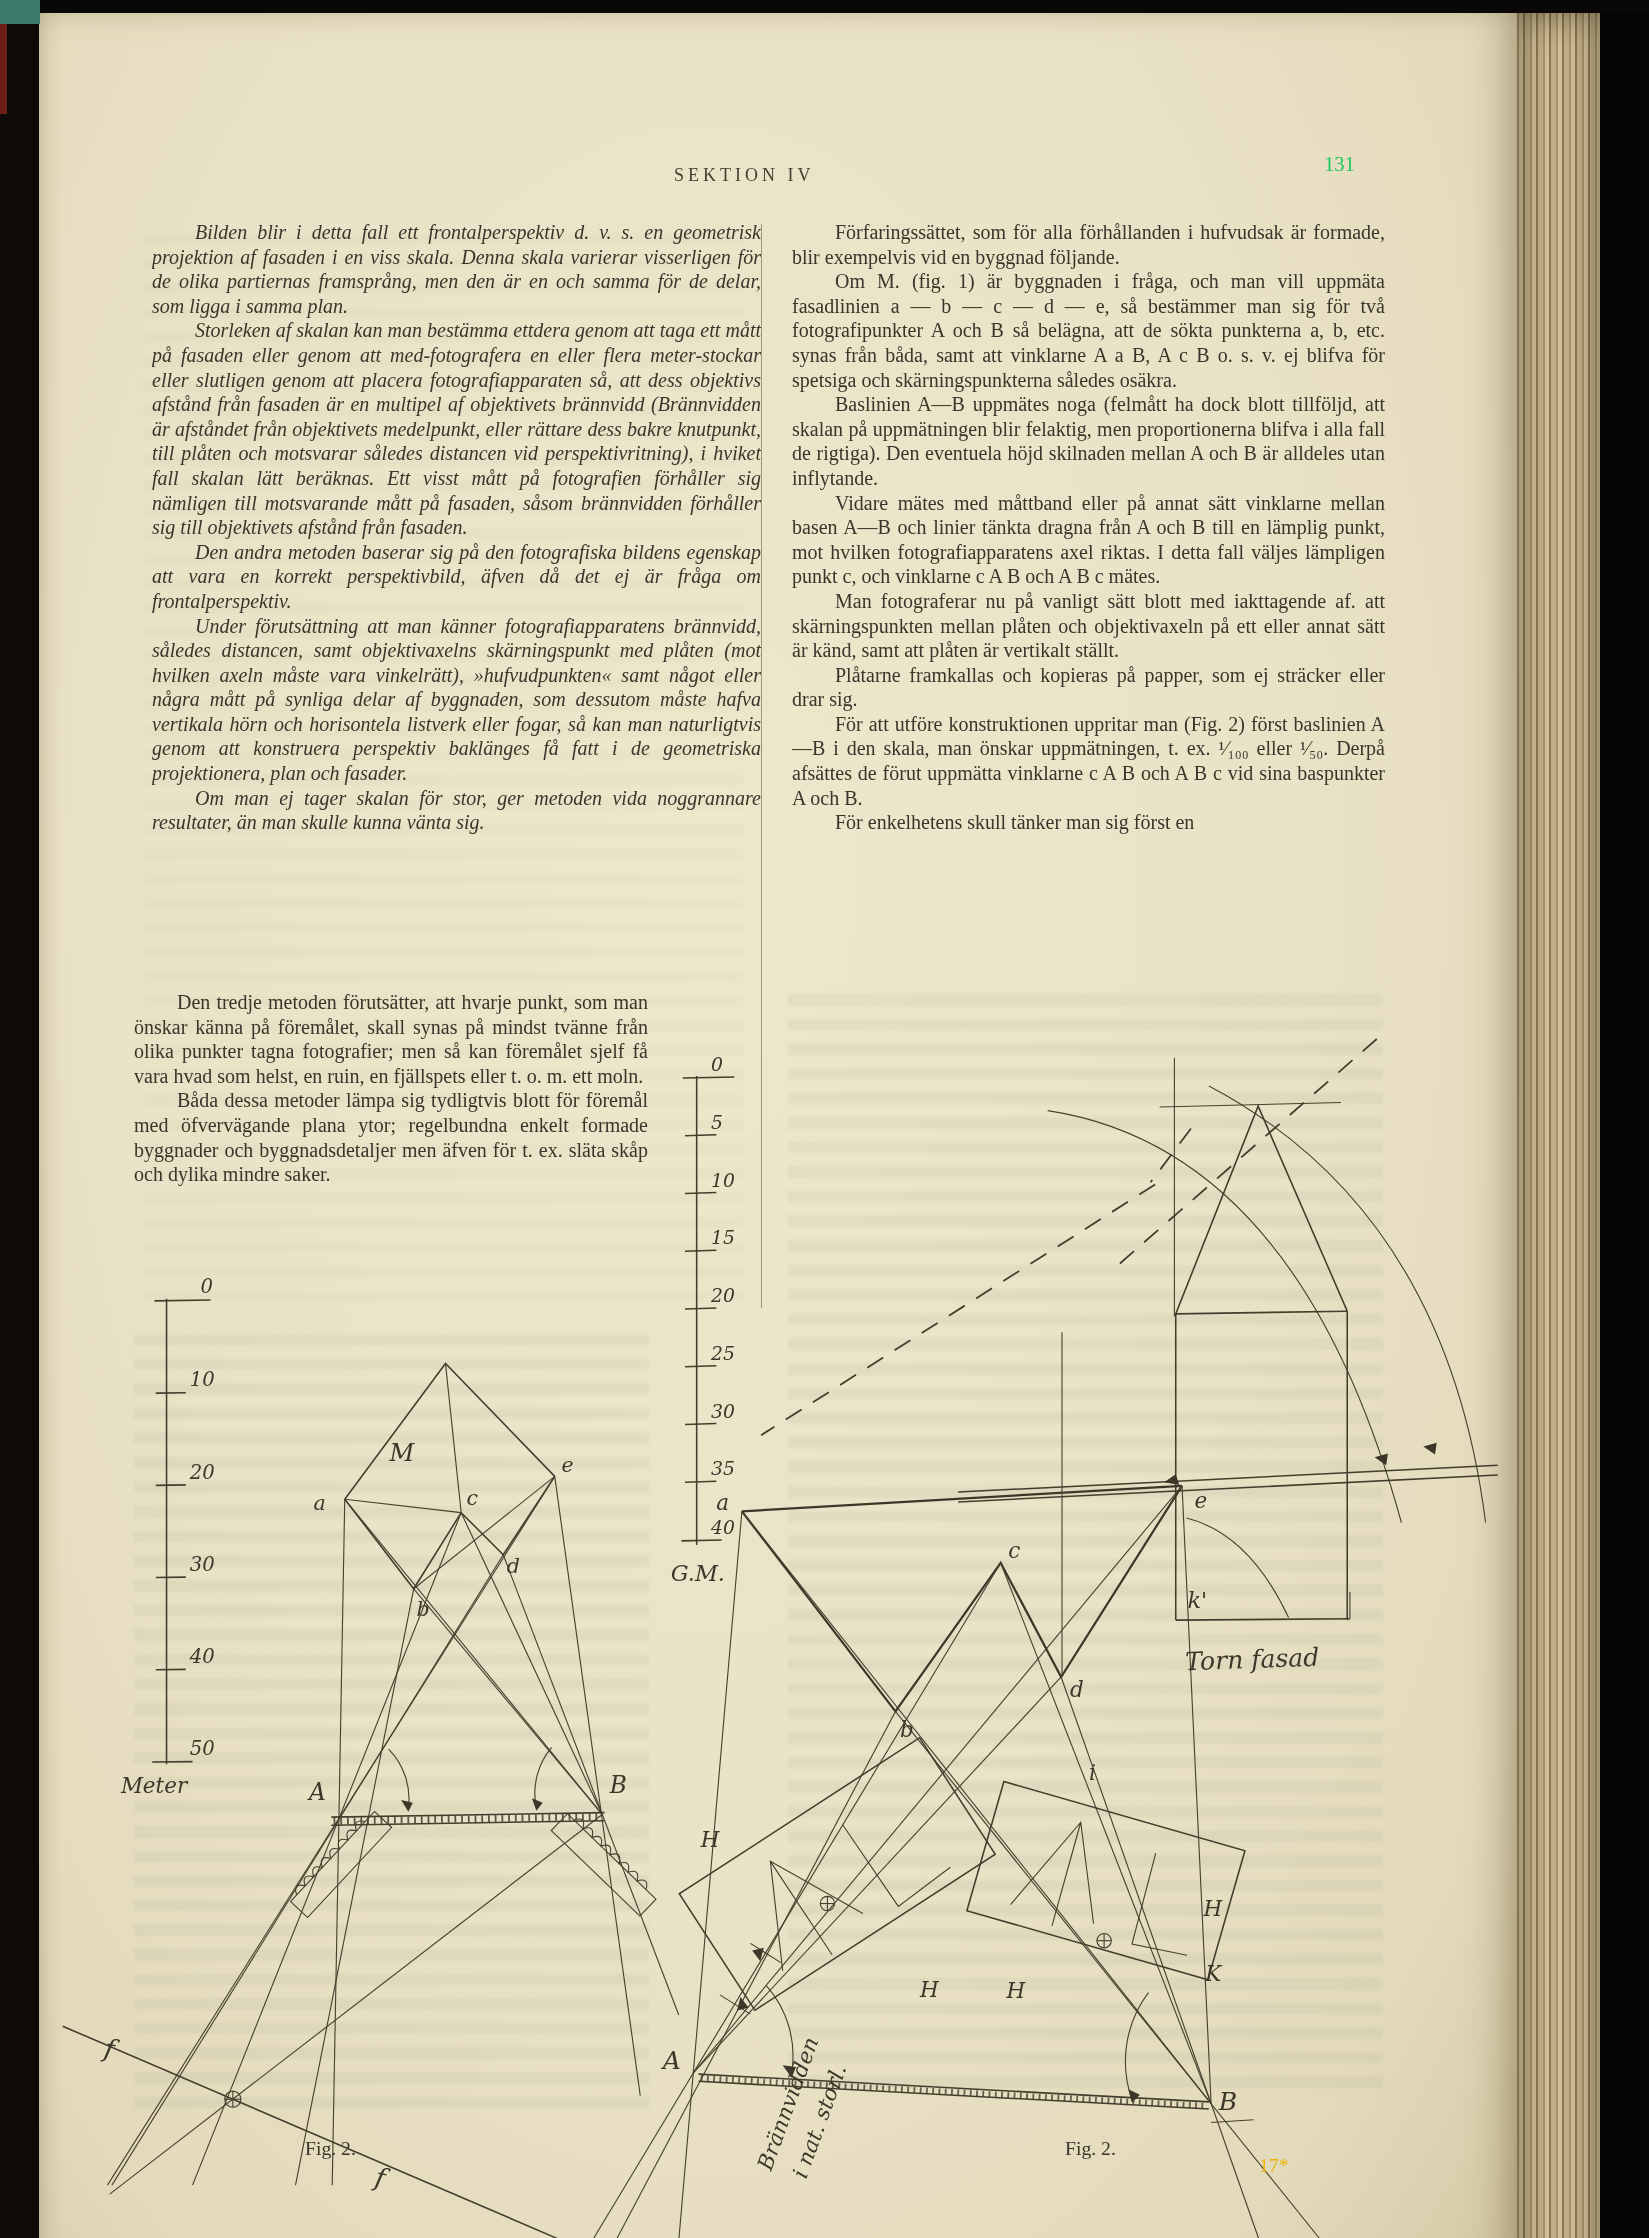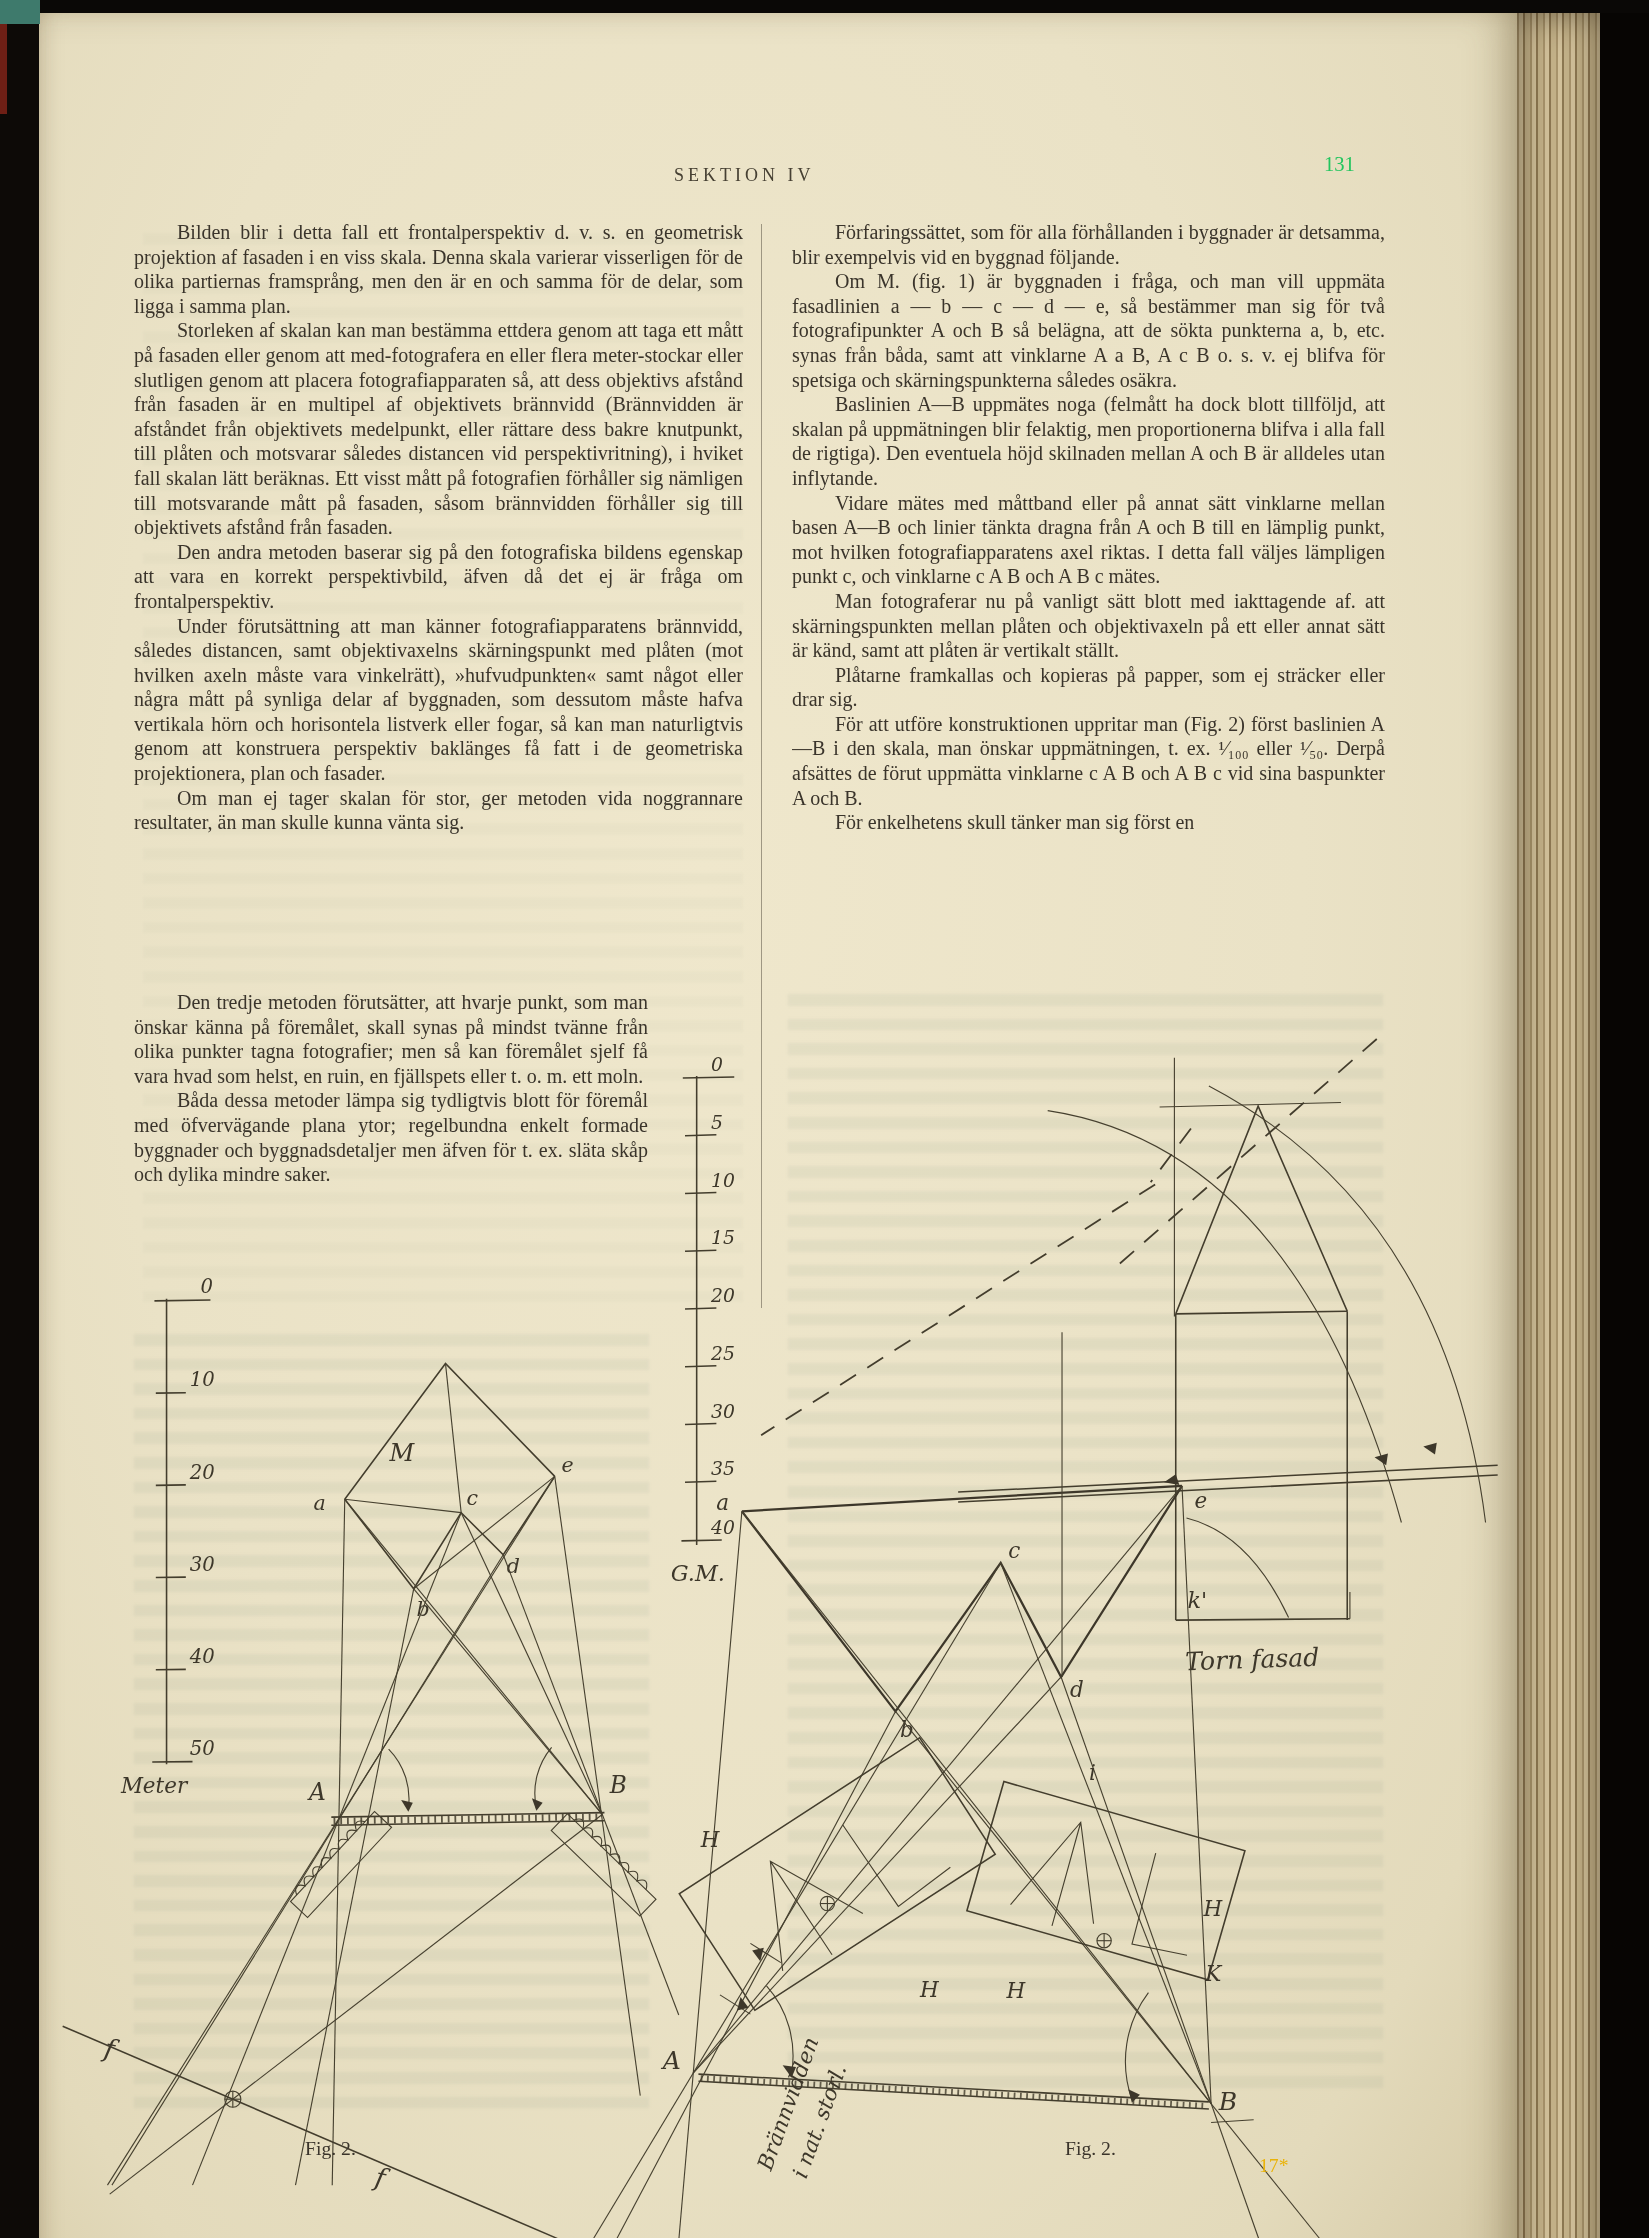--- a/index.html
+++ b/index.html
@@ -28,21 +28,21 @@
   .red-sliver{position:absolute;left:0;top:24px;width:7.2px;height:90px;background:#6e1f15;}
 
   
   .running-head{
     position:absolute;left:674px;top:165px;
     font-size:18px;letter-spacing:4px;color:#464033;
   }
   .page-number{position:absolute;left:1324px;top:153px;font-size:20.6px;color:#22c55e;}
   .col{position:absolute;color:#3a342b;font-size:20px;line-height:24.6px;text-align:justify;overflow:hidden;}
   .col p{margin:0;text-indent:43px;}
-  .col-left-upper{left:134px;top:220px;width:609px;height:768px;}
+  .col-left-upper{left:152px;top:220px;width:609px;height:768px;font-style:italic;}
   .col-left-lower{left:134px;top:990px;width:514px;height:340px;}
   .col-right{left:792px;top:220px;width:593px;height:757px;}
   .divider{position:absolute;left:761px;top:224px;width:1.3px;height:1084px;background:#5c5547;opacity:.55;}
 
   .fig-caption{position:absolute;font-size:19.7px;color:#3a342b;}
   .footer-mark{position:absolute;left:1259px;top:2154px;font-size:19.7px;color:#eab308;}
 
   
   .bleed{
     position:absolute;pointer-events:none;
@@ -82,21 +82,21 @@
   <p>Storleken af skalan kan man bestämma ettdera genom att taga ett mått på fasaden eller genom att med-fotografera en eller flera meter-stockar eller slutligen genom att placera fotografiapparaten så, att dess objektivs afstånd från fasaden är en multipel af objektivets brännvidd (Brännvidden är afståndet från objektivets medelpunkt, eller rättare dess bakre knutpunkt, till plåten och motsvarar således distancen vid perspektivritning), i hviket fall skalan lätt beräknas. Ett visst mått på fotografien förhåller sig nämligen till motsvarande mått på fasaden, såsom brännvidden förhåller sig till objektivets afstånd från fasaden.</p>
   <p>Den andra metoden baserar sig på den fotografiska bildens egenskap att vara en korrekt perspektivbild, äfven då det ej är fråga om frontalperspektiv.</p>
   <p>Under förutsättning att man känner fotografiapparatens brännvidd, således distancen, samt objektivaxelns skärningspunkt med plåten (mot hvilken axeln måste vara vinkelrätt), »hufvudpunkten« samt något eller några mått på synliga delar af byggnaden, som dessutom måste hafva vertikala hörn och horisontela listverk eller fogar, så kan man naturligtvis genom att konstruera perspektiv baklänges få fatt i de geometriska projektionera, plan och fasader.</p>
   <p>Om man ej tager skalan för stor, ger metoden vida noggrannare resultater, än man skulle kunna vänta sig.</p>
 </div>
 <div class="col col-left-lower">
   <p>Den tredje metoden förutsätter, att hvarje punkt, som man önskar känna på föremålet, skall synas på mindst tvänne från olika punkter tagna fotografier; men så kan föremålet sjelf få vara hvad som helst, en ruin, en fjällspets eller t. o. m. ett moln.</p>
   <p>Båda dessa metoder lämpa sig tydligtvis blott för föremål med öfvervägande plana ytor; regelbundna enkelt formade byggnader och byggnadsdetaljer men äfven för t. ex. släta skåp och dylika mindre saker.</p>
 </div>
 <div class="col col-right">
-  <p>Förfaringssättet, som för alla förhållanden i byggnader är detsamma, blir exempelvis vid en byggnad följande.</p>
+  <p>Förfaringssättet, som för alla förhållanden i hufvudsak är formade, blir exempelvis vid en byggnad följande.</p>
   <p>Om M. (fig. 1) är byggnaden i fråga, och man vill uppmäta fasadlinien a — b — c — d — e, så bestämmer man sig för två fotografipunkter A och B så belägna, att de sökta punkterna a, b, etc. synas från båda, samt att vinklarne A a B, A c B o. s. v. ej blifva för spetsiga och skärningspunkterna således osäkra.</p>
   <p>Baslinien A—B uppmätes noga (felmått ha dock blott tillföljd, att skalan på uppmätningen blir felaktig, men proportionerna blifva i alla fall de rigtiga). Den eventuela höjd skilnaden mellan A och B är alldeles utan inflytande.</p>
   <p>Vidare mätes med måttband eller på annat sätt vinklarne mellan basen A—B och linier tänkta dragna från A och B till en lämplig punkt, mot hvilken fotografiapparatens axel riktas. I detta fall väljes lämpligen punkt c, och vinklarne c A B och A B c mätes.</p>
   <p>Man fotograferar nu på vanligt sätt blott med iakttagende af. att skärningspunkten mellan plåten och objektivaxeln på ett eller annat sätt är känd, samt att plåten är vertikalt ställt.</p>
   <p>Plåtarne framkallas och kopieras på papper, som ej sträcker eller drar sig.</p>
   <p>För att utföre konstruktionen uppritar man (Fig. 2) först baslinien A—B i den skala, man önskar uppmätningen, t. ex. ¹⁄₁₀₀ eller ¹⁄₅₀. Derpå afsättes de förut uppmätta vinklarne c A B och A B c vid sina baspunkter A och B.</p>
   <p>För enkelhetens skull tänker man sig först en</p>
 </div>
 <div class="divider"></div>
 

